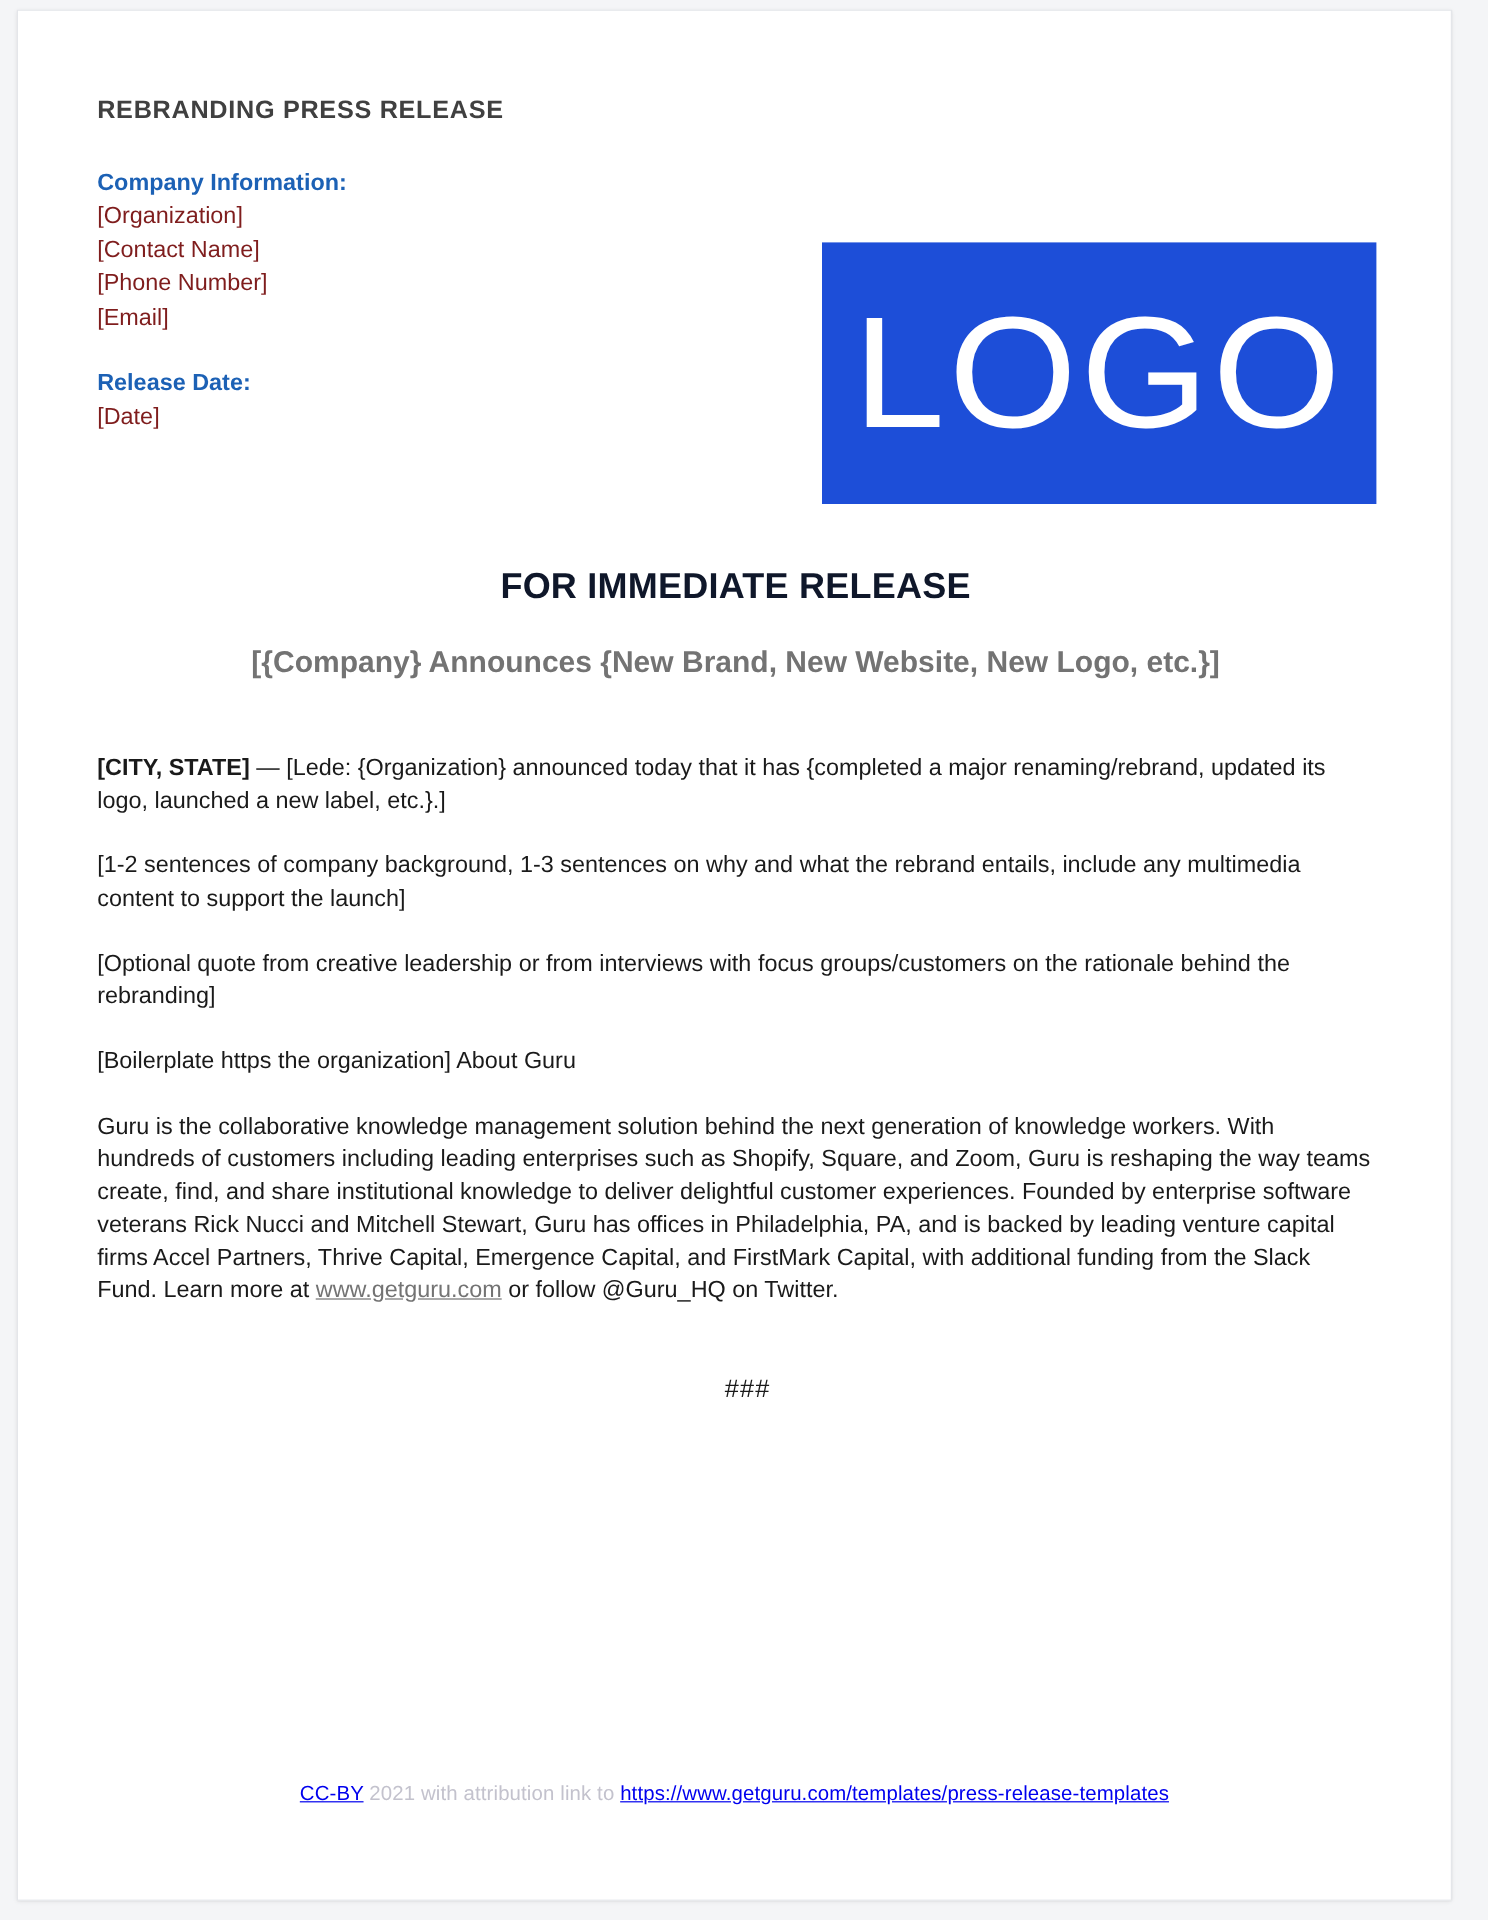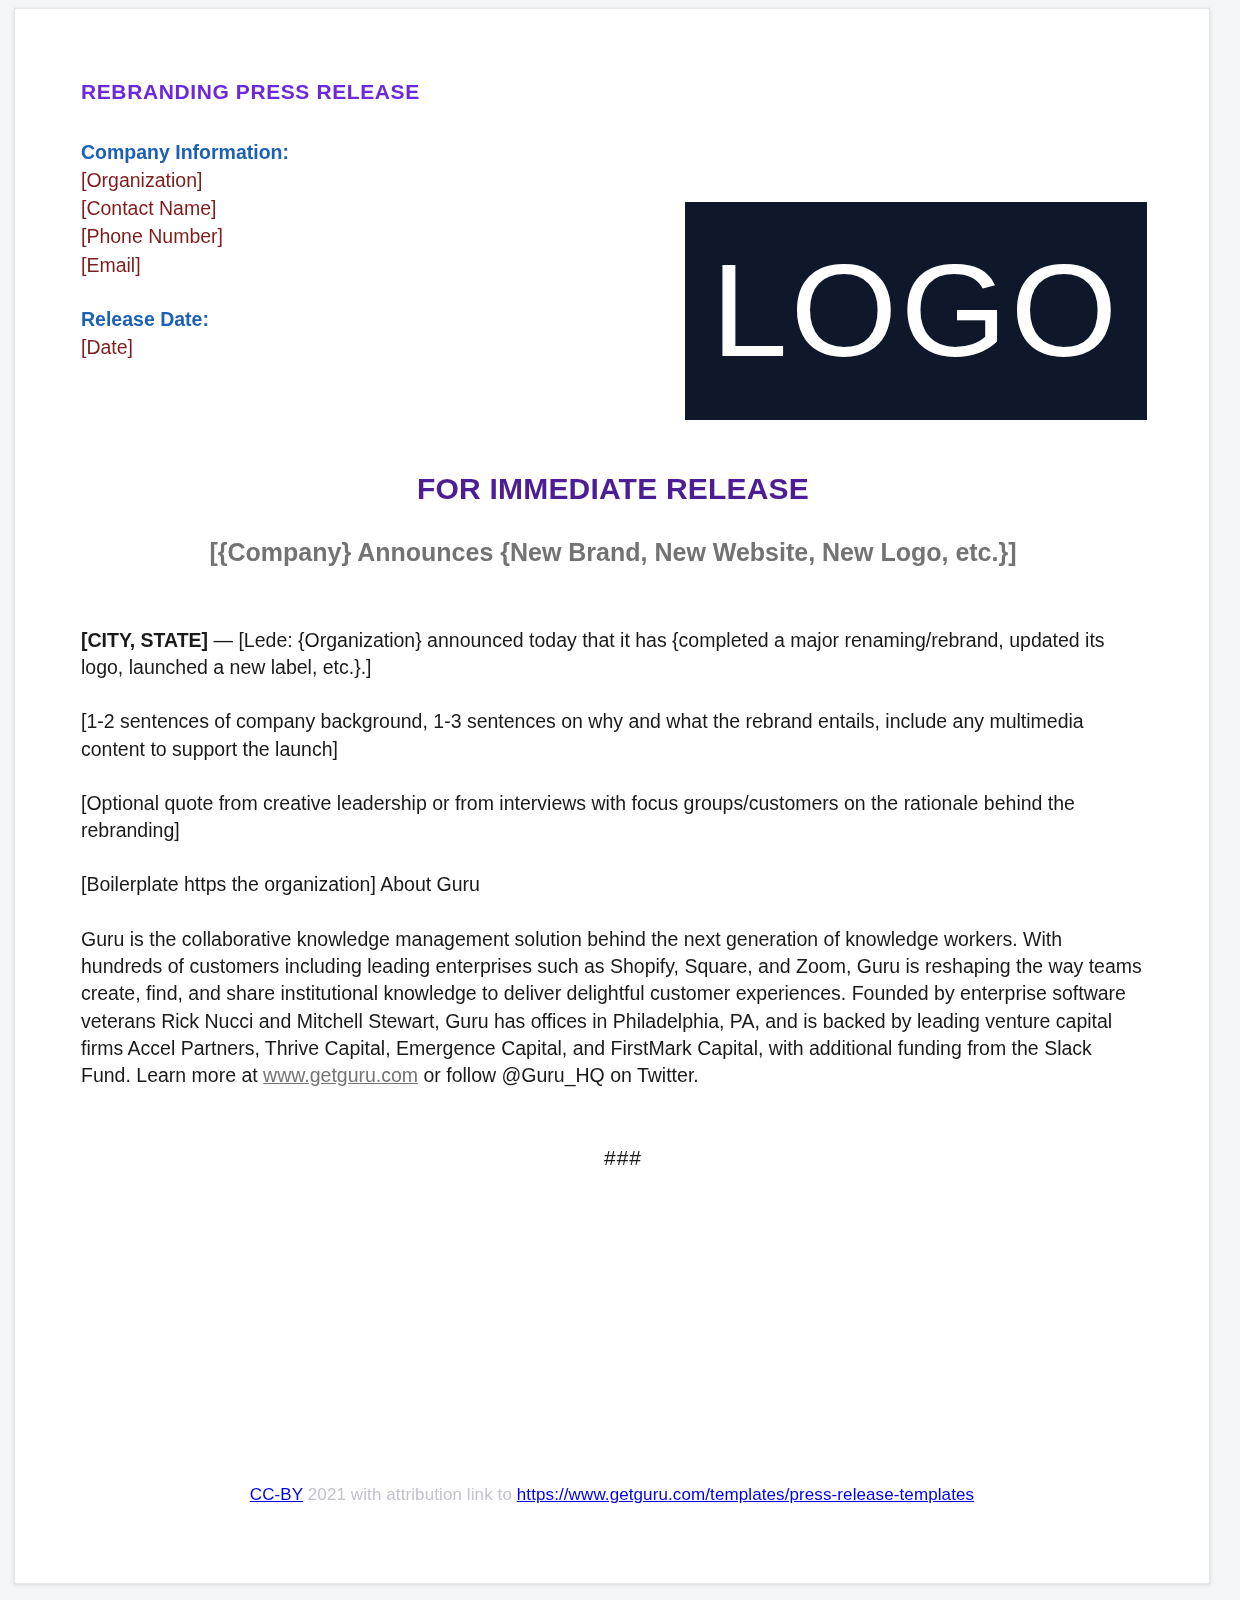--- a/index.html
+++ b/index.html
@@ -33,21 +33,21 @@
     left: 66px;
     top: 70px;
     width: 1064px;
   }
 
   
   .doc-title {
     font-size: 21px;
     font-weight: bold;
     letter-spacing: 0.6px;
-    color: #6d28d9;
+    color: #404040;
     margin: 0 0 34px 0;
     line-height: 1.2;
   }
 
   .header-row {
     position: relative;
     min-height: 230px;
   }
 
   .meta-block {
@@ -72,39 +72,39 @@
   .meta-gap {
     height: 26px;
   }
 
   .logo-box {
     position: absolute;
     right: -2px;
     top: 64px;
     width: 462px;
     height: 218px;
-    background: #0f172a;
+    background: #1d4ed8;
     display: flex;
     align-items: center;
     justify-content: center;
   }
   .logo-text {
     color: #ffffff;
     font-family: "Liberation Sans", sans-serif;
     font-size: 132px;
     font-weight: 300;
     letter-spacing: 3px;
     line-height: 1;
     transform: scaleX(1.04);
   }
 
   
   .headline {
     text-align: center;
-    color: #4c1d95;
+    color: #0f172a;
     font-size: 30px;
     font-weight: bold;
     letter-spacing: 0.2px;
     margin: 104px 0 0 0;
   }
   .subheadline {
     text-align: center;
     color: #737373;
     font-size: 25px;
     font-weight: bold;

